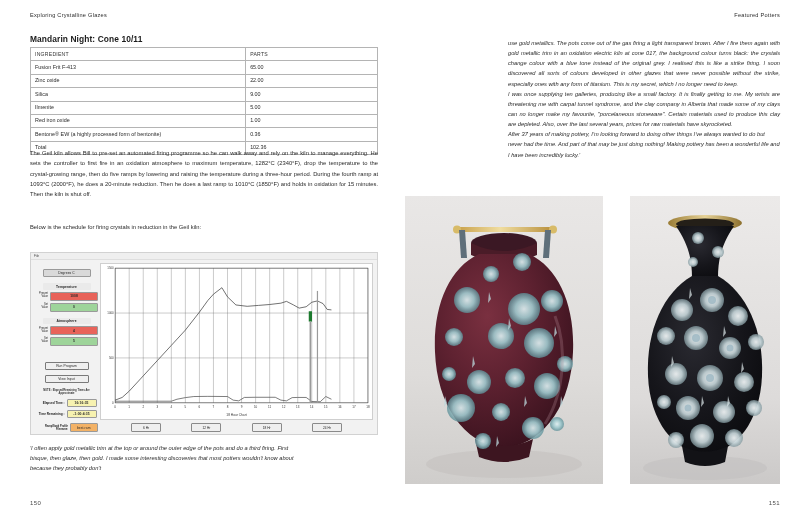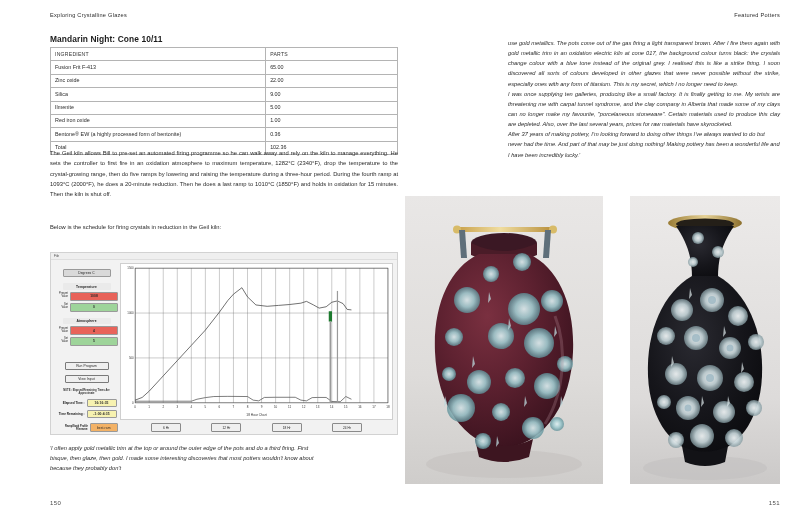--- a/index.html
+++ b/index.html
@@ -8,21 +8,20 @@
     width: 810px; height: 526px;
     background: #ffffff;
     font-family: "Liberation Sans", sans-serif;
     overflow: hidden;
   }
   #page {
     position: relative;
     width: 810px; height: 526px;
     background: #ffffff;
     display: flex;
-    padding-left: 20px;
   }
 
   
   .page-half { position: relative; height: 526px; }
   .page-left  { width: 405px; }
   .page-right { width: 405px; }
 
   
   .running-head {
     position: absolute;

